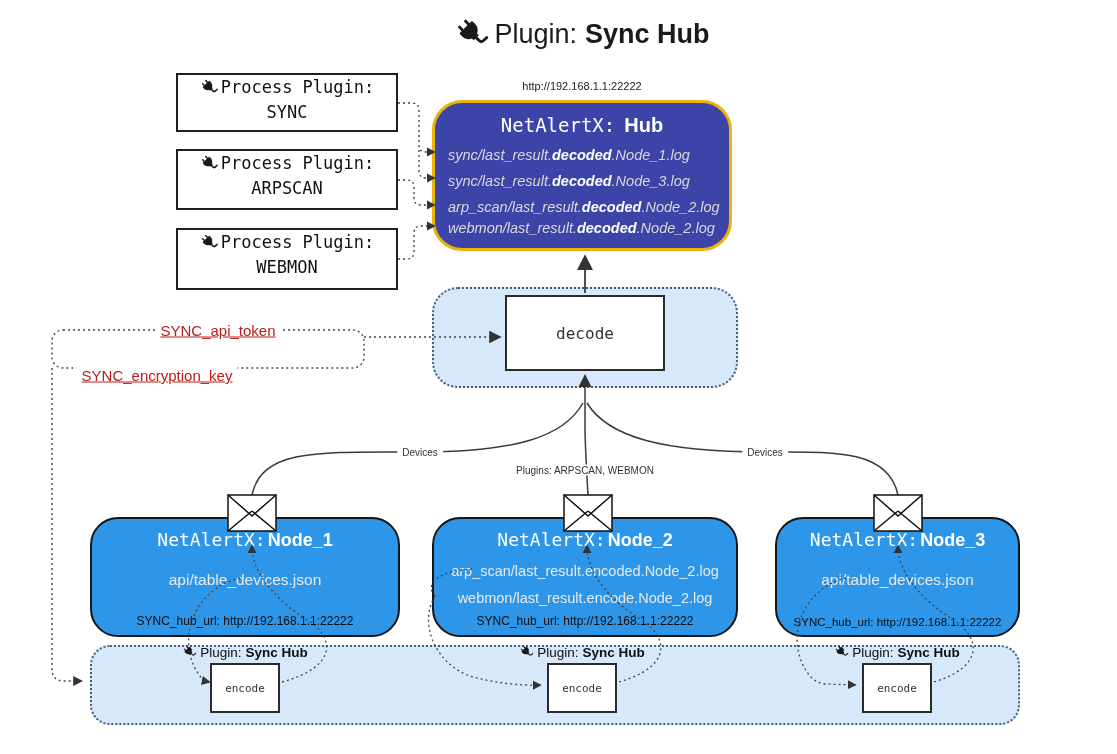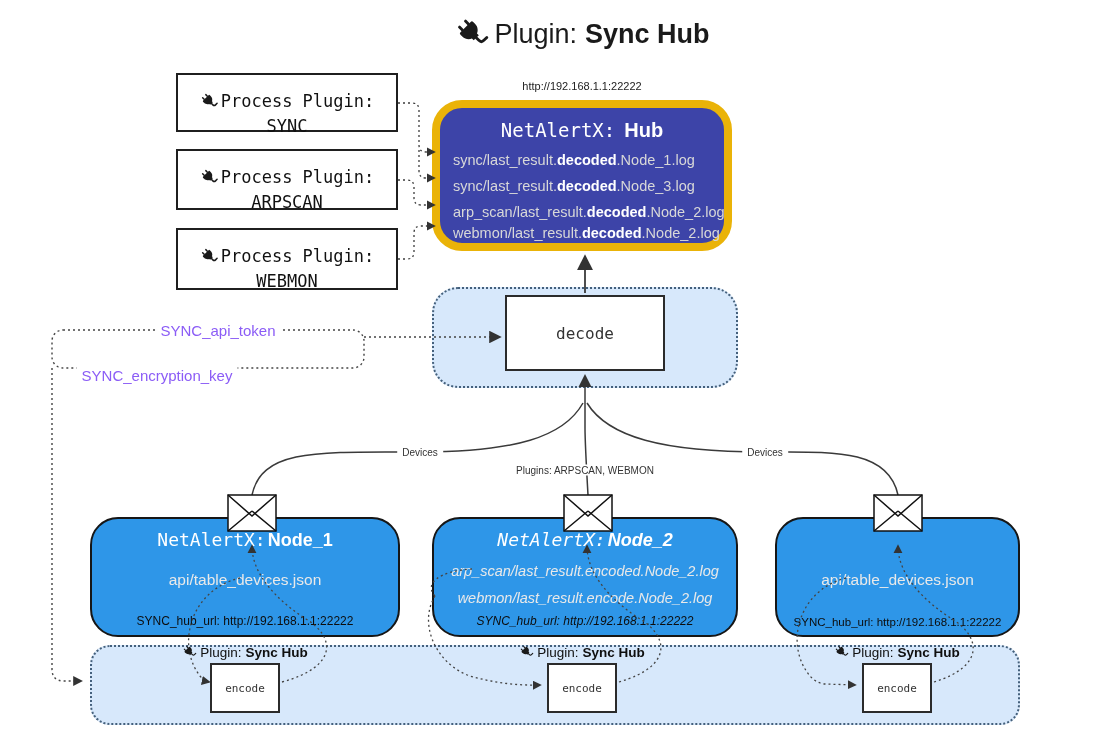--- a/index.html
+++ b/index.html
@@ -8,50 +8,50 @@
   .abs{position:absolute;}
   .mono{font-family:"DejaVu Sans Mono",monospace;}
 
   
   .title{font-size:27px;color:#1a1a1a;white-space:nowrap;display:flex;align-items:center;}
   .title b{font-weight:bold;}
   .title .plug{width:36px;height:36px;margin-right:4px;}
 
   
   .pbox{border:2px solid #1f1f1f;background:#fff;text-align:center;box-sizing:border-box;
-        font-family:"DejaVu Sans Mono",monospace;font-size:17px;color:#111;line-height:25px;padding-top:14px;}
+        font-family:"DejaVu Sans Mono",monospace;font-size:17px;color:#111;line-height:25px;padding-top:0;}
   .pbox .plug{width:19px;height:19px;vertical-align:-4px;margin-right:2px;}
 
   
-  .hub{background:#3d44a8;border:8px solid #eab308;border-radius:30px;box-sizing:border-box;}
+  .hub{background:#3d44a8;border:3px solid #eab308;border-radius:30px;box-sizing:border-box;}
   .hub-title{position:absolute;top:11px;width:100%;text-align:center;color:#fff;font-size:19px;white-space:nowrap;}
   .hub-title .mono{letter-spacing:0px;}
   .hub-title b{font-size:20px;margin-left:9px;}
-  .hub-log{position:absolute;left:13px;color:#d8d8d8;font-size:14.5px;white-space:nowrap;}
+  .hub-log{position:absolute;left:13px;color:#d8d8d8;font-size:14.5px;white-space:nowrap;font-style:italic;}
   .hub-log b{color:#ffffff;}
   .hub-url{font-size:11px;color:#222;white-space:nowrap;transform:translateX(-50%);}
 
   
   .panel{background:#d7e8fb;border:2px dotted #44607c;box-sizing:border-box;}
   .wbox{background:#fff;border:2px solid #2b2b2b;box-sizing:border-box;display:flex;align-items:center;
         justify-content:center;font-family:"DejaVu Sans Mono",monospace;color:#333;}
 
   
   .node{background:#2e96e8;border:2px solid #161616;border-radius:28px;box-sizing:border-box;}
   .node-title{position:absolute;top:10px;width:100%;text-align:center;color:#fff;font-size:18px;white-space:nowrap;}
   .node-title b{font-size:18px;margin-left:2px;}
   .nfile{position:absolute;width:100%;text-align:center;color:#e9e9e9;font-size:15.5px;white-space:nowrap;}
   .n2 .nfile{font-size:14.5px;}
   .nhuburl{position:absolute;bottom:7px;width:100%;text-align:center;color:#0d0d0d;font-size:12px;white-space:nowrap;}
   .n3 .nhuburl{font-size:11.5px;}
 
   
   .line-label{position:absolute;transform:translate(-50%,-50%);background:#fff;padding:0 5px;
               font-size:10px;color:#333;white-space:nowrap;z-index:6;}
-  .token-label{font-size:15px;color:#8b5cf6;}
+  .token-label{font-size:15px;color:#b91c1c;text-decoration:underline;}
   .band-label{position:absolute;transform:translate(-50%,-50%);font-size:13.5px;color:#0f0f0f;
               white-space:nowrap;z-index:6;display:flex;align-items:center;}
   .band-label b{margin-left:4px;}
   .band-label .plug{width:15px;height:15px;margin-right:3px;}
 
   svg.overlay{position:absolute;left:0;top:0;z-index:5;pointer-events:none;}
 </style>
 </head>
 <body>
 
@@ -138,30 +138,33 @@
   </div>
 
   <div class="abs node n1" style="left:90px;top:517px;width:310px;height:120px;">
     <div class="node-title">
       <span class="mono">NetAlertX:</span><b>Node_1</b>
     </div>
     <div class="nfile" style="top:52px;">api/table_devices.json</div>
     <div class="nhuburl">SYNC_hub_url: http://192.168.1.1:22222</div>
   </div>
 
-  <div class="abs node n2" style="left:432px;top:517px;width:306px;height:120px;font-style:italic;">
+  <div class="abs node n2" style="left:432px;top:517px;width:306px;height:120px;">
     <div class="node-title">
       <span class="mono">NetAlertX:</span><b>Node_2</b>
     </div>
     <div class="nfile" style="top:44px;">arp_scan/last_result.encoded.Node_2.log</div>
     <div class="nfile" style="top:71px;">webmon/last_result.encode.Node_2.log</div>
     <div class="nhuburl">SYNC_hub_url: http://192.168.1.1:22222</div>
   </div>
 
   <div class="abs node n3" style="left:775px;top:517px;width:245px;height:120px;">
+    <div class="node-title">
+      <span class="mono">NetAlertX:</span><b>Node_3</b>
+    </div>
     <div class="nfile" style="top:52px;">api/table_devices.json</div>
     <div class="nhuburl">SYNC_hub_url: http://192.168.1.1:22222</div>
   </div>
 
   <div class="abs panel" style="left:90px;top:645px;width:930px;height:80px;border-radius:20px;"></div>
 
   <div class="abs wbox" style="left:210px;top:663px;width:70px;height:50px;font-size:11px;">
     <span>encode</span>
   </div>
   <div class="abs wbox" style="left:547px;top:663px;width:70px;height:50px;font-size:11px;">

